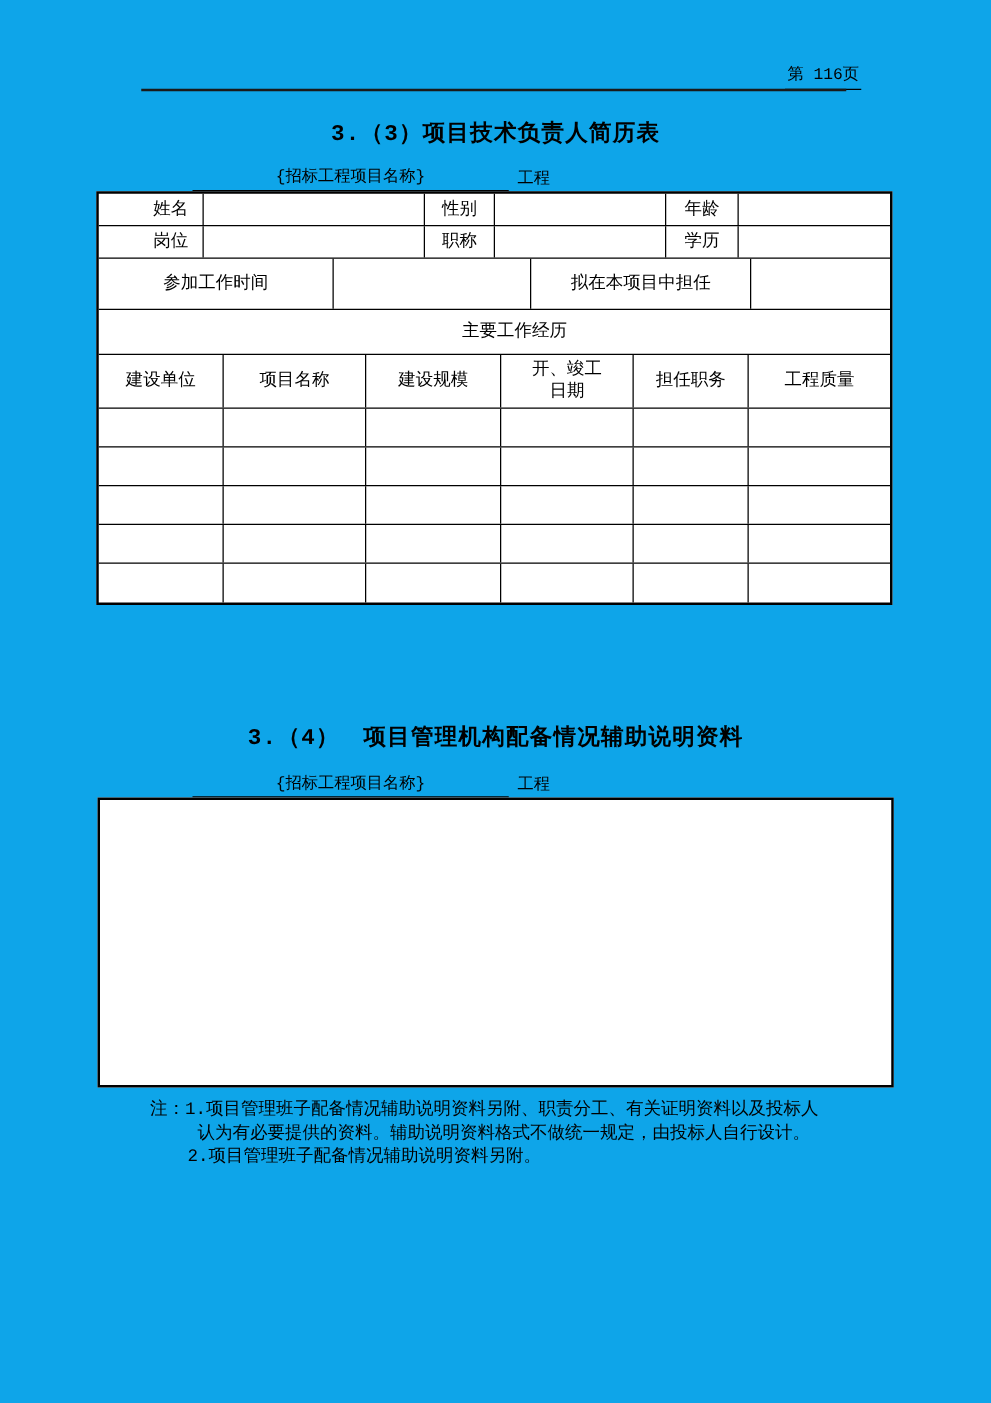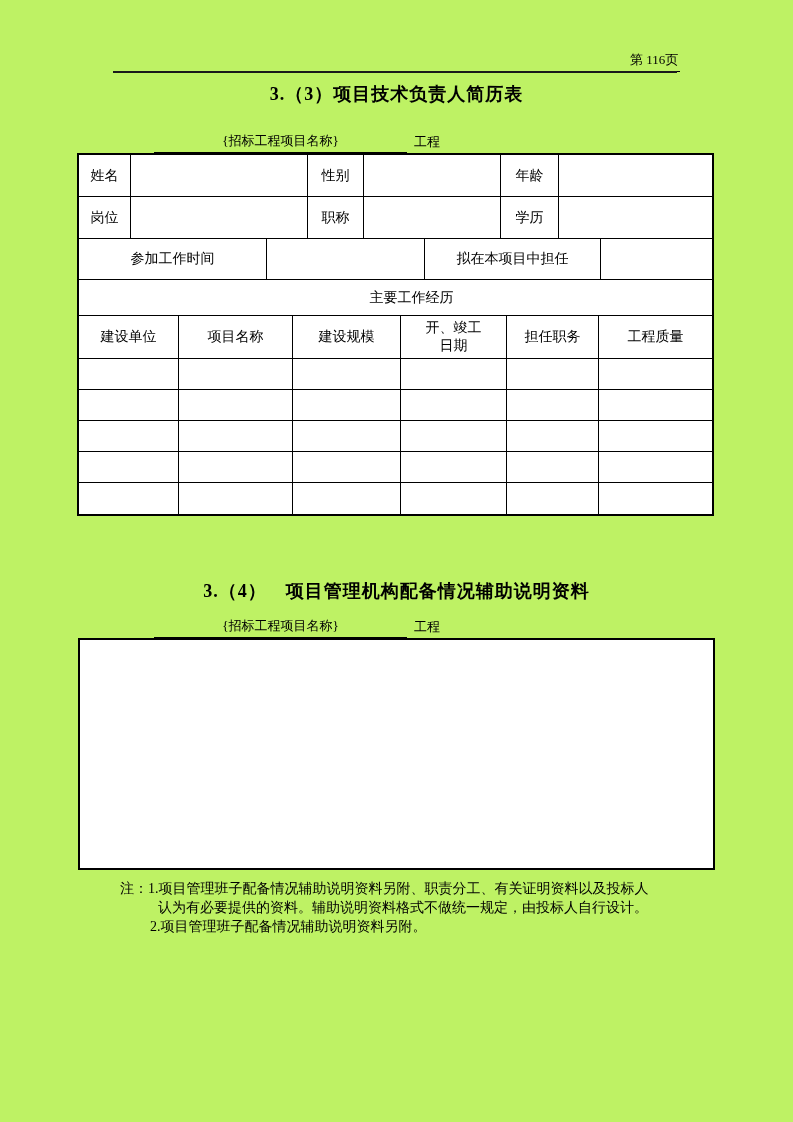--- a/index.html
+++ b/index.html
@@ -2,22 +2,22 @@
 <html><head>
 <meta charset="utf-8">
 <style>
   * { margin: 0; padding: 0; box-sizing: border-box; }
   html, body { background: #e8e8e8; }
   .page {
     position: relative;
     width: 793px;
     height: 1122px;
     margin: 0 auto;
-    background: #bef264;
-    font-family: Liberation Serif, serif;
+    background: #0ea5e9;
+    font-family: Liberation Mono, monospace;
     color: #000000;
     overflow: hidden;
   }
   
   .page-number {
     position: absolute;
     top: 51px;
     left: 628px;
     font-size: 13px;
     line-height: 17px;
@@ -36,21 +36,21 @@
   .sec-title {
     position: absolute;
     left: 0;
     width: 793px;
     text-align: center;
     font-size: 18px;
     font-weight: bold;
     line-height: 24px;
     letter-spacing: 1px;
   }
-  .title-1 { top: 82px; }
+  .title-1 { top: 96px; }
   .title-2 { top: 579px; }
   
   .subtitle {
     position: absolute;
     left: 154px;
     display: flex;
     align-items: flex-end;
     font-size: 13px;
   }
   .subtitle-1 { top: 132px; }
@@ -79,21 +79,21 @@
     display: flex;
     align-items: center;
     justify-content: center;
     font-size: 14px;
     text-align: center;
     line-height: 18px;
   }
   .cell:last-child { border-right: none; }
   .cell.grow { flex: 1 1 auto; }
   .pre { white-space: pre-line; }
-  .h42 { height: 42px; }
+  .h42 { height: 26px; padding-left: 32px; }
   .h41 { height: 41px; }
   .h36 { height: 36px; padding-left: 32px; }
   .h43 { height: 43px; }
   .h31 { height: 31px; }
   
   .wA1 { width: 52px; }  .wA2 { width: 177px; } .wA3 { width: 56px; }
   .wA4 { width: 137px; } .wA5 { width: 58px; }
   
   .wB1 { width: 188px; } .wB2 { width: 158px; } .wB3 { width: 176px; }
   

